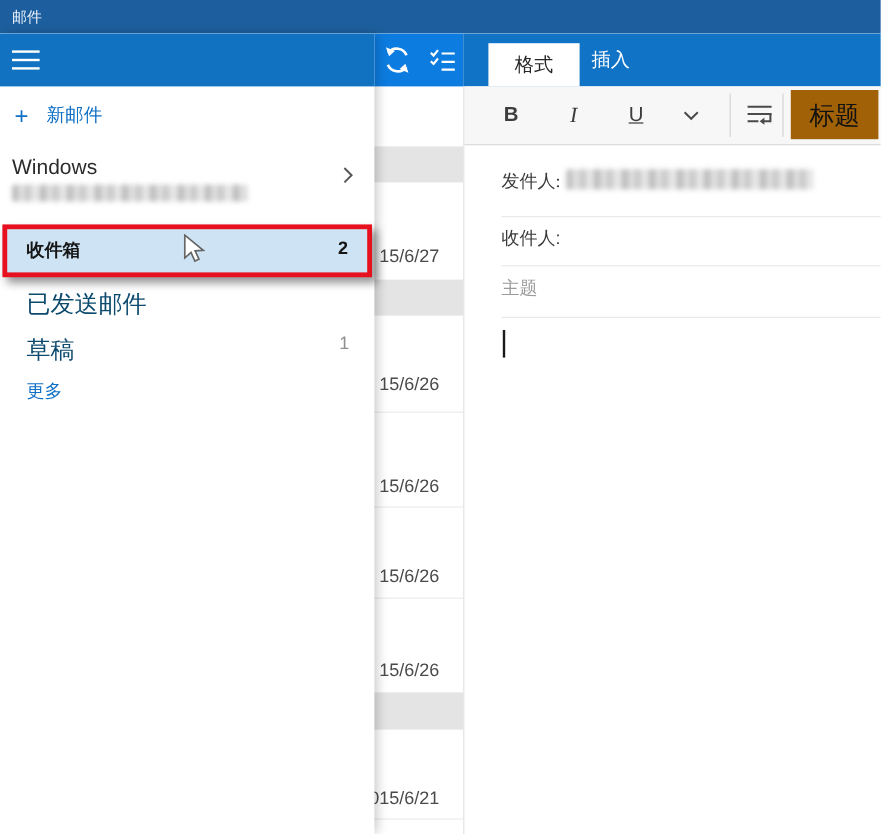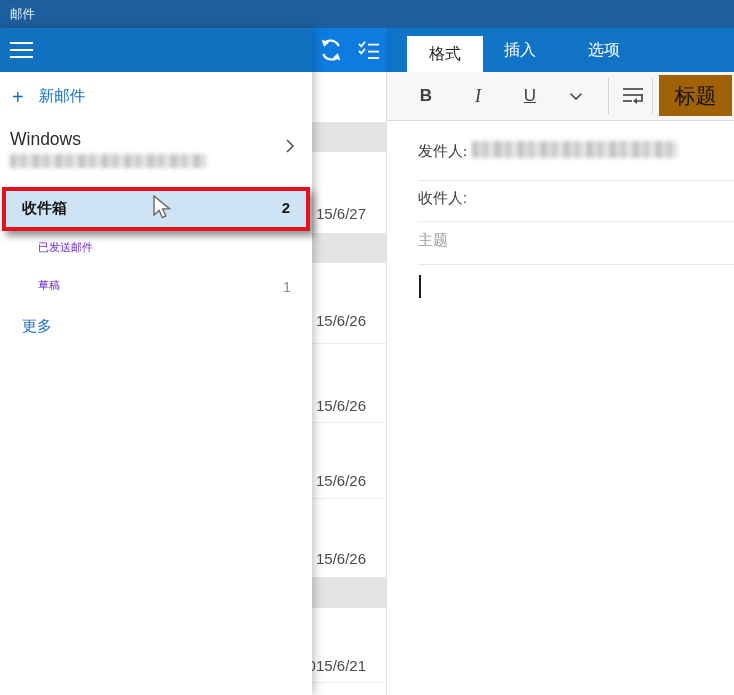--- a/index.html
+++ b/index.html
@@ -38,33 +38,33 @@
   .acct-chevron{position:absolute;right:16px;top:110px;}
   .redact{background:repeating-linear-gradient(90deg,#b5b5b5 0 5px,#dadada 5px 11px,#c3c3c3 11px 16px,#e3e3e3 16px 23px);
           filter:blur(2px);border-radius:2px;opacity:.9;}
   .acct-blur{position:absolute;left:10px;top:126px;width:196px;height:14px;}
   .inbox-row{position:absolute;left:2px;top:160px;width:306px;height:41px;background:#cee4f5;}
   .inbox-label{position:absolute;left:20px;top:11px;font-size:15px;font-weight:bold;color:#161616;}
   .inbox-count{position:absolute;right:18px;top:11px;font-size:15px;font-weight:bold;color:#161616;}
   .redbox{position:absolute;left:2px;top:159px;width:300px;height:36px;border:4px solid #e6101e;
           box-shadow:4px 5px 7px rgba(0,0,0,.42);pointer-events:none;}
   .cursor-arrow{position:absolute;left:152px;top:167px;}
-  .folder{position:absolute;left:38px;font-size:11px;color:#6d28d9;}
+  .folder{position:absolute;left:22px;font-size:20px;color:#0c4a6e;}
   .folder.sent{top:212px;} .folder.drafts{top:250px;}
   .count-gray{position:absolute;right:21px;top:250px;font-size:15px;color:#8f8f8f;}
   .more-link{position:absolute;left:22px;top:289px;font-size:15px;color:#1070c5;}
 
   
   .compose{position:absolute;left:386px;top:28px;width:348px;height:667px;background:#fff;}
   .compose .leftline{position:absolute;left:0;top:44px;bottom:0;width:1px;background:#e3e3e3;}
   .ribbon{position:absolute;left:0;top:0;width:348px;height:44px;background:#1173c6;}
   .tab{position:absolute;top:0;height:44px;display:flex;align-items:center;justify-content:center;
        font-size:16px;color:#fff;}
   .tab.active{top:8px;height:36px;background:#fff;color:#262626;left:21px;width:76px;}
-  .tab.t2{left:99px;width:70px;} .tab.t3{left:183px;width:70px;}
+  .tab.t2{left:88px;width:70px;} .tab.t3{left:183px;width:70px;}
   .toolbar{position:absolute;left:1px;top:44px;width:347px;height:49px;background:#f7f7f7;
            border-bottom:1px solid #dcdcdc;box-sizing:border-box;}
   .tb{position:absolute;top:0;height:48px;display:flex;align-items:center;justify-content:center;color:#3d3d3d;}
   .tb.bold{left:24px;width:30px;font-weight:700;font-size:17px;}
   .tb.italic{left:76px;width:30px;font-style:italic;font-family:"Liberation Serif",serif;font-size:18px;}
   .tb.underline{left:128px;width:30px;text-decoration:underline;font-size:17px;}
   .tb.chevd{left:172px;width:34px;}
   .tb.para{left:228px;width:36px;}
   .vsep{position:absolute;top:6px;height:36px;width:1px;background:#d5d5d5;}
   .vsep.vs1{left:221px;} .vsep.vs2{left:265px;}
@@ -165,21 +165,20 @@
     <div class="folder sent">已发送邮件</div>
     <div class="folder drafts">草稿</div>
     <div class="count-gray">1</div>
     <div class="more-link">更多</div>
   </div>
 
   <div class="compose">
     <div class="ribbon">
       <div class="tab active">格式</div>
       <div class="tab t2">插入</div>
-      <div class="tab t3">选项</div>
     </div>
 
     <div class="toolbar">
       <div class="tb bold">B</div>
       <div class="tb italic">I</div>
       <div class="tb underline">U</div>
       <div class="tb chevd">
         <svg width="14" height="9" viewBox="0 0 14 9">
           <polyline points="1.5,1.5 7,7 12.5,1.5" fill="none" stroke="#4a4a4a" stroke-width="1.6"></polyline>
         </svg>

